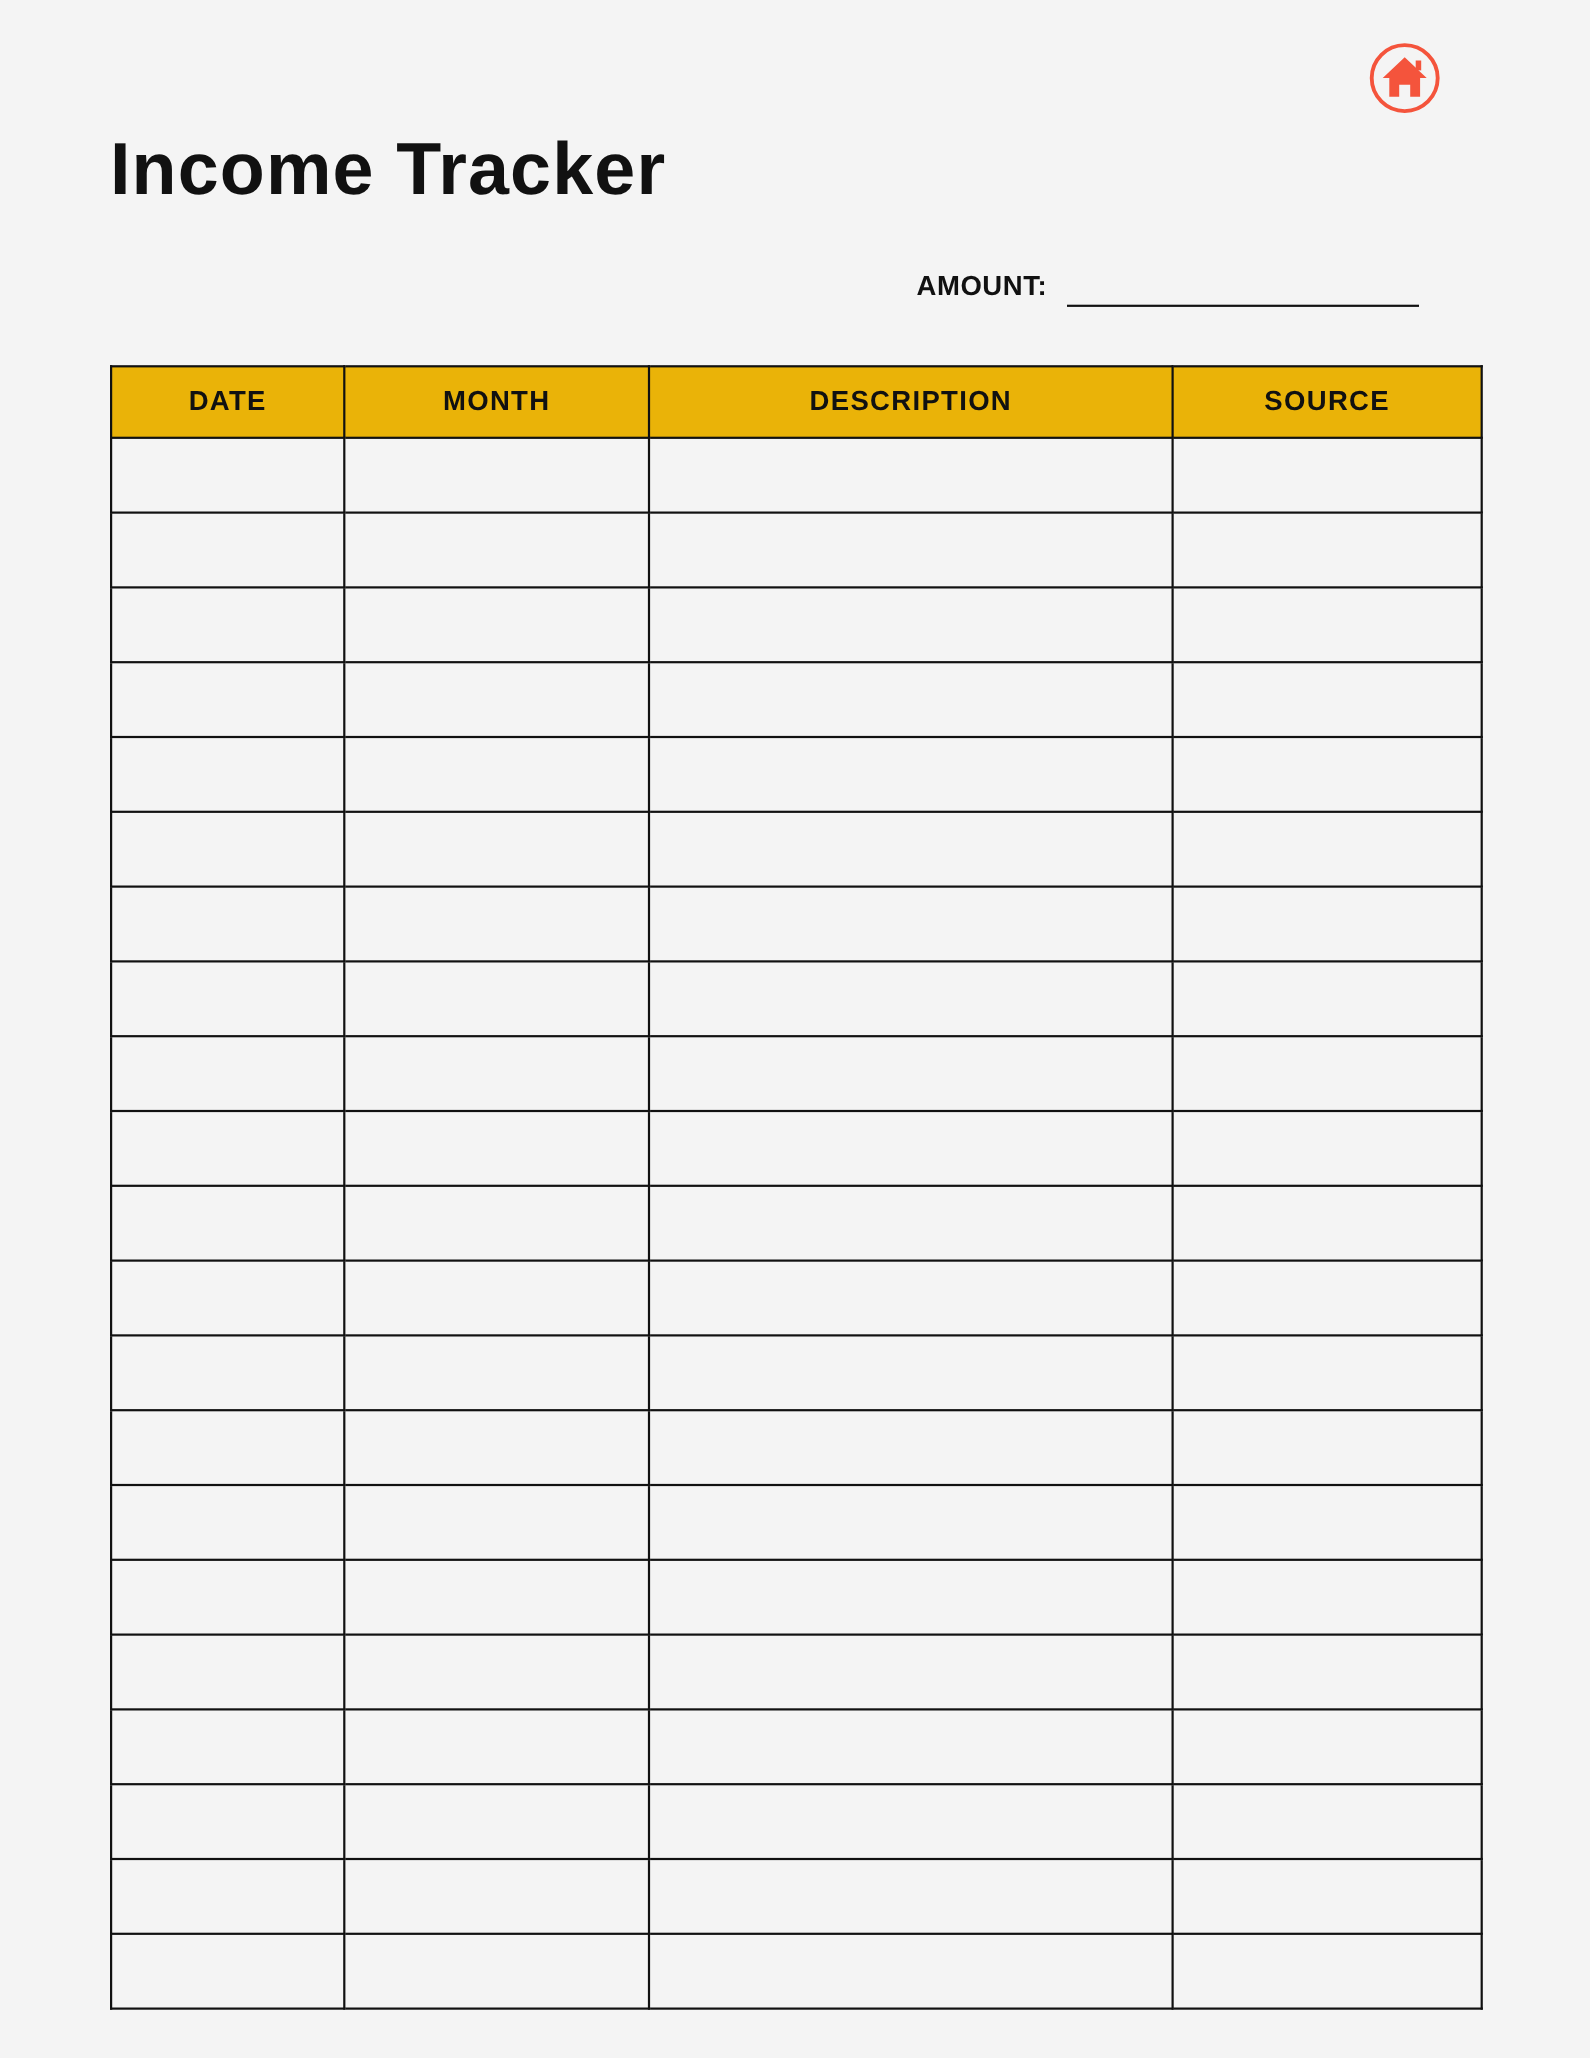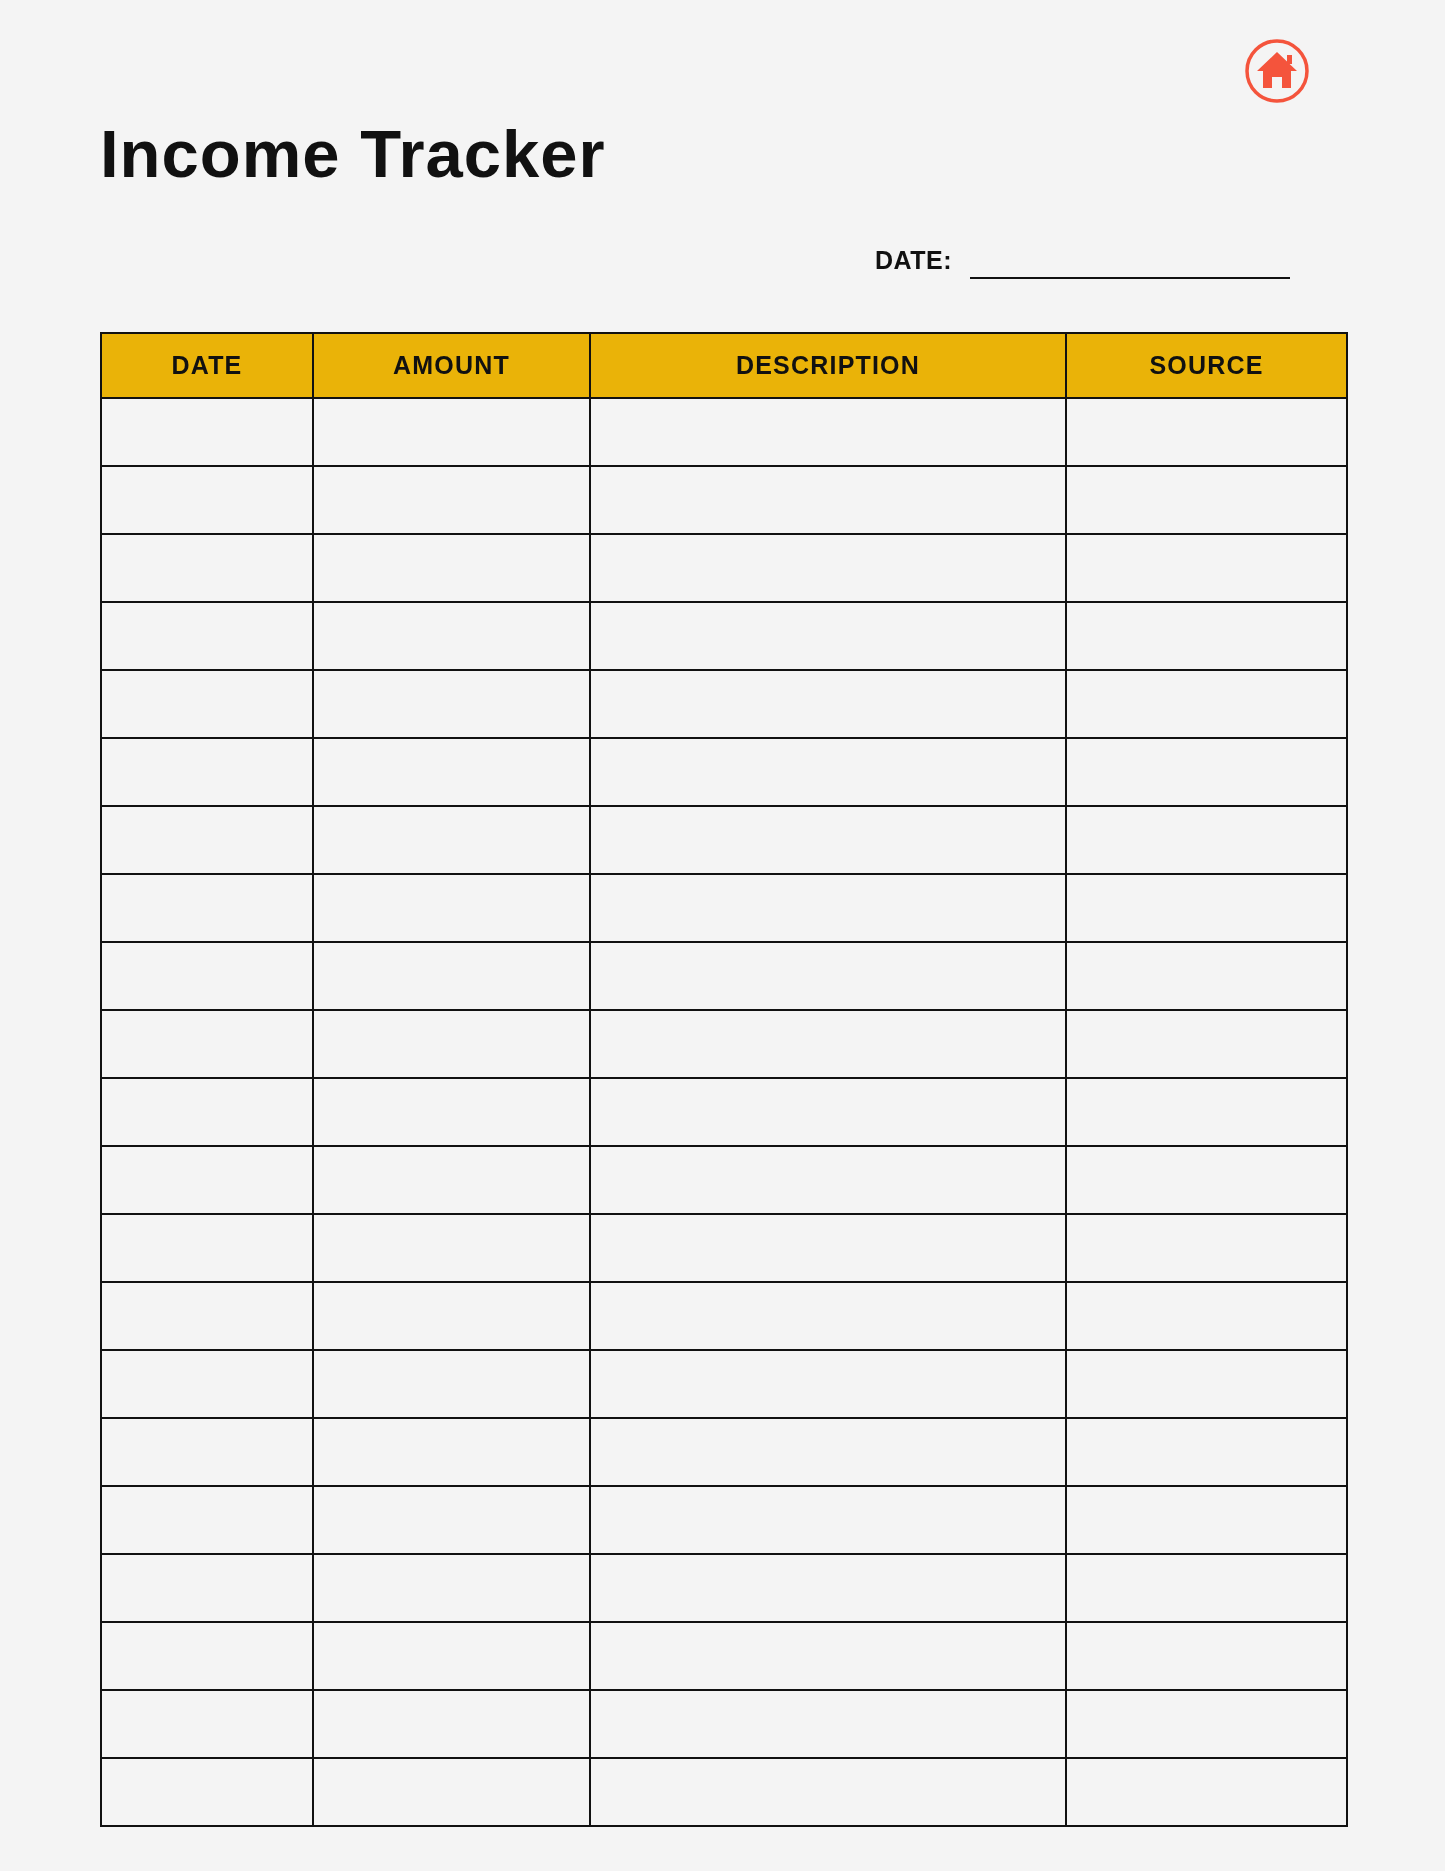--- a/index.html
+++ b/index.html
@@ -129,35 +129,35 @@
     <svg viewBox="0 0 66 66" xmlns="http://www.w3.org/2000/svg">
       <circle cx="33" cy="33" r="30" fill="none" stroke="#f4543c" stroke-width="3.5"></circle>
       <path d="M33 14 L53 33 L47 33 L47 50 L38 50 L38 39 L28 39 L28 50 L19 50 L19 33 L13 33 Z" fill="#f4543c"></path>
       <rect x="43" y="17" width="5" height="9" fill="#f4543c"></rect>
     </svg>
   </div>
 
   <h1 class="title">Income Tracker</h1>
 
   <div class="month-row">
-    <span class="month-label">DATE:</span>
+    <span class="month-label">AMOUNT:</span>
     <input class="month-input" type="text" value="" placeholder="" style="">
   </div>
 
   <table class="tracker">
     <colgroup>
       <col class="c-date">
       <col class="c-source">
       <col class="c-desc">
       <col class="c-amount">
     </colgroup>
     <thead>
       <tr>
         <th>DATE</th>
-        <th>AMOUNT</th>
+        <th>MONTH</th>
         <th>DESCRIPTION</th>
         <th>SOURCE</th>
       </tr>
     </thead>
     <tbody>
         <tr>
           <td><input type="text" class="cell-input" style=""></td>
           <td><input type="text" class="cell-input" style=""></td>
           <td><input type="text" class="cell-input" style=""></td>
           <td><input type="text" class="cell-input" style=""></td>

